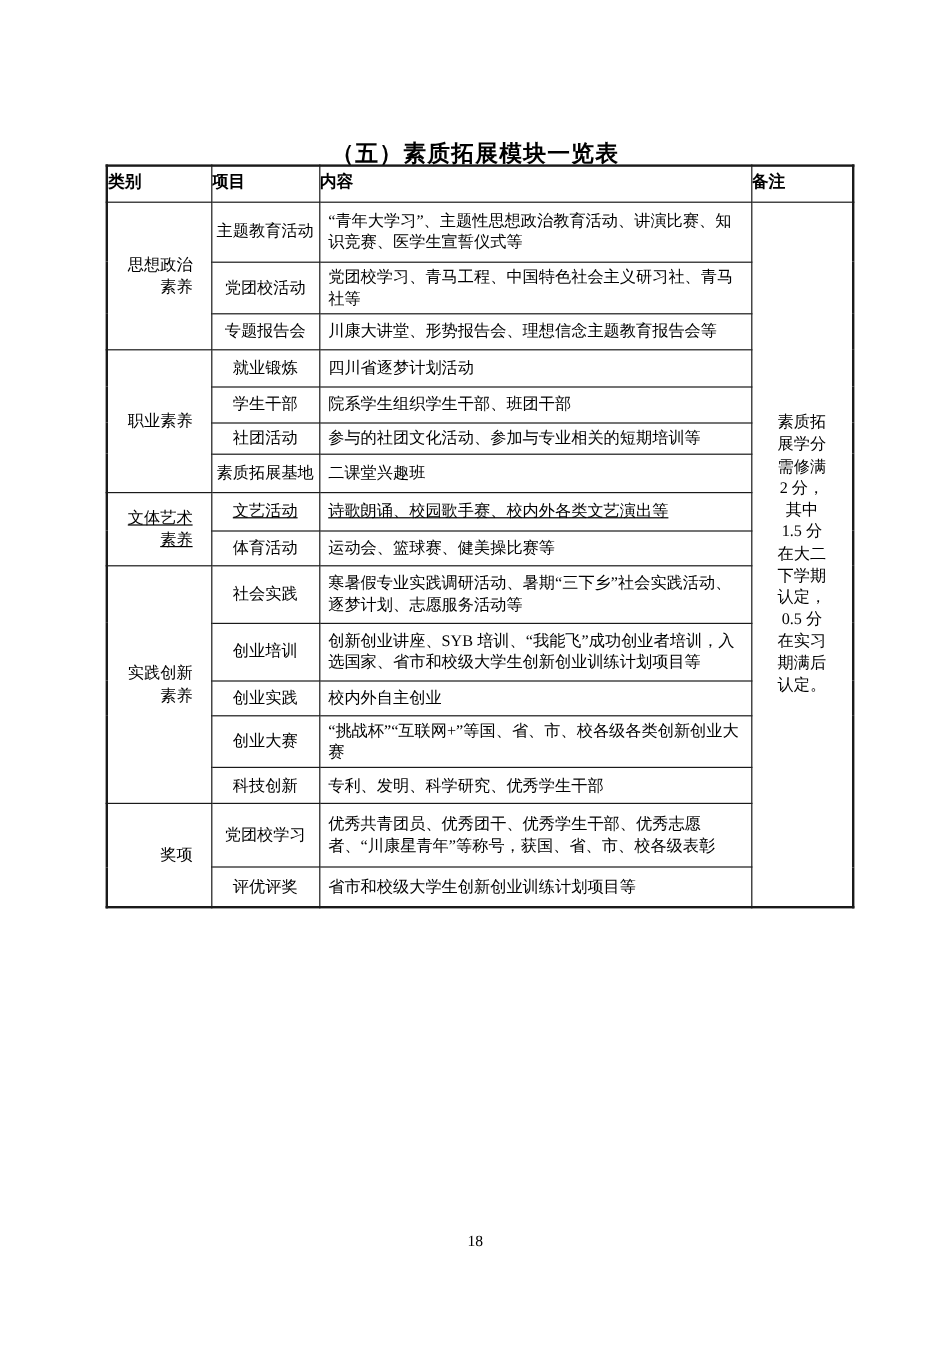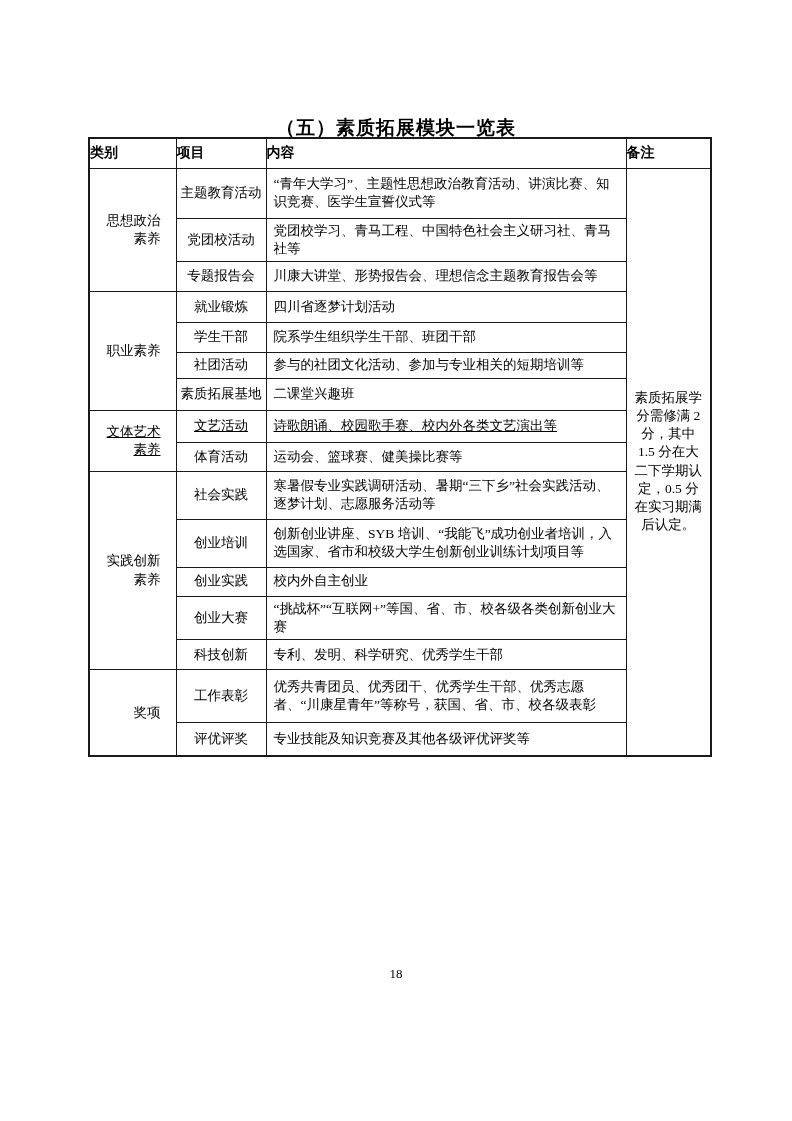--- a/index.html
+++ b/index.html
@@ -55,27 +55,27 @@
     text-align: center;
     padding: 2px 3px;
   }
   td.content-cell {
     text-align: left;
     padding: 3px 7px;
   }
   td.remark-cell {
     text-align: center;
     vertical-align: middle;
-    padding: 2px 7px;
+    padding: 2px 20px;
     font-size: 13px;
     line-height: 1.6;
   }
   .page-number {
     position: absolute;
-    top: 966px; left: 0;
+    top: 1026px; left: 0;
     width: 792px;
     text-align: center;
     font-size: 13px;
   }
 </style>
 </head>
 <body>
 
 <div class="page-title">（五）素质拓展模块一览表</div>
 
@@ -137,37 +137,37 @@
       </tr>
       <tr style="height: 48px;">
         <td class="cat-cell" rowspan="5">实践创新素养</td>
         <td class="proj-cell">社会实践</td>
         <td class="content-cell">寒暑假专业实践调研活动、暑期“三下乡”社会实践活动、逐梦计划、志愿服务活动等</td>
       </tr>
       <tr style="height: 48px;">
         <td class="proj-cell">创业培训</td>
         <td class="content-cell">创新创业讲座、SYB 培训、“我能飞”成功创业者培训，入选国家、省市和校级大学生创新创业训练计划项目等</td>
       </tr>
-      <tr style="height: 29px; font-family: Liberation Mono, monospace;">
+      <tr style="height: 29px;">
         <td class="proj-cell">创业实践</td>
         <td class="content-cell">校内外自主创业</td>
       </tr>
       <tr style="height: 33px;">
         <td class="proj-cell">创业大赛</td>
         <td class="content-cell">“挑战杯”“互联网+”等国、省、市、校各级各类创新创业大赛</td>
       </tr>
       <tr style="height: 30px; padding-left: 40px;">
         <td class="proj-cell">科技创新</td>
         <td class="content-cell">专利、发明、科学研究、优秀学生干部</td>
       </tr>
       <tr style="height: 53px;">
         <td class="cat-cell" rowspan="2">奖项</td>
-        <td class="proj-cell">工作表彰</td>
+        <td class="proj-cell">党团校学习</td>
         <td class="content-cell">优秀共青团员、优秀团干、优秀学生干部、优秀志愿者、“川康星青年”等称号，获国、省、市、校各级表彰</td>
       </tr>
       <tr style="height: 33px;">
         <td class="proj-cell">评优评奖</td>
-        <td class="content-cell">专业技能及知识竞赛及其他各级评优评奖等</td>
+        <td class="content-cell">省市和校级大学生创新创业训练计划项目等</td>
       </tr>
     </tbody>
 </table>
 
 <div class="page-number">18</div>
 
 </body></html>

